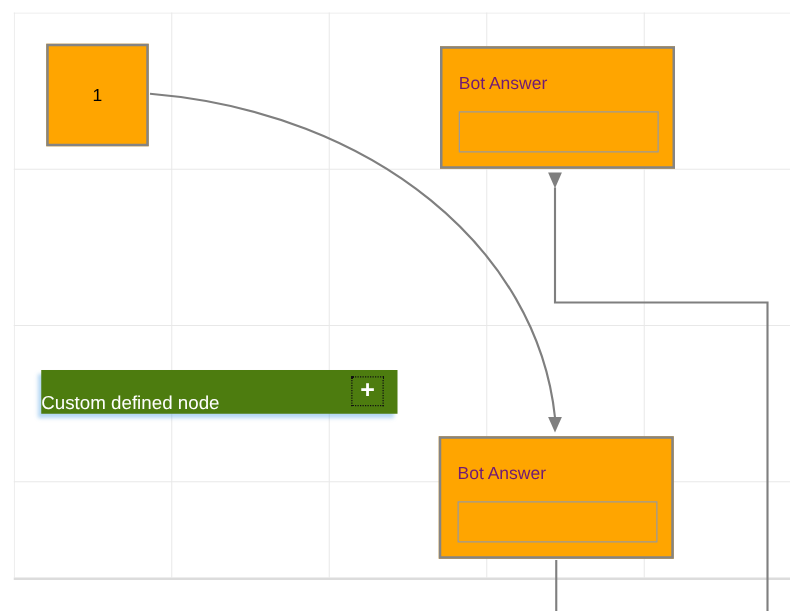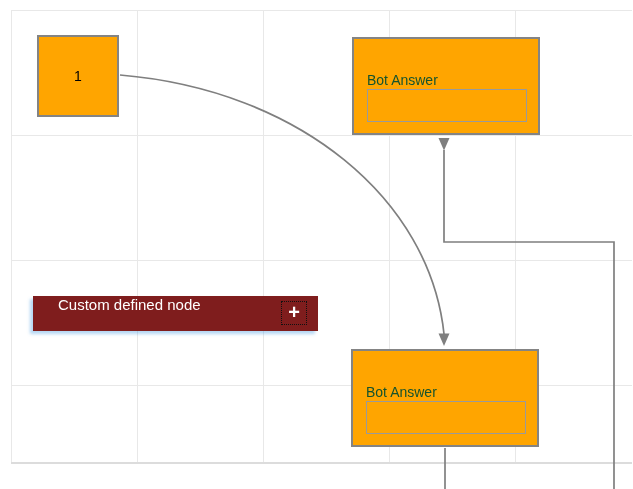--- a/index.html
+++ b/index.html
@@ -56,45 +56,44 @@
   }
   .bot-node {
     width: 184px;
     height: 94px;
   }
   .bot-node.top    { left: 352px; top: 37px;  }
   .bot-node.bottom { left: 351px; top: 349px; }
   .bot-title {
     position: absolute;
     left: 13px;
-    top: 33px;
+    top: 19px;
     font-size: 14px;
-    color: #14532d;
+    color: #701a75;
     white-space: nowrap;
   }
   .bot-box {
     position: absolute;
     left: 13px;
     top: 50px;
     width: 160px;
     height: 33px;
     border: 1px solid #9a9a9a;
     box-sizing: border-box;
   }
   .custom-node {
     left: 33px;
     top: 296px;
     width: 285px;
     height: 35px;
-    background: #7f1d1d;
+    background: #4d7c0f;
     box-shadow: -3px 3px 3px rgba(43, 139, 220, 0.35);
     display: flex;
-    align-items: flex-start;
+    align-items: flex-end;
     box-sizing: border-box;
-    padding-left: 25px;
   }
   .custom-label {
     color: #ffffff;
     font-size: 15px;
     white-space: nowrap;
   }
   .plus-btn {
     position: absolute;
     left: 248px;
     top: 5px;

